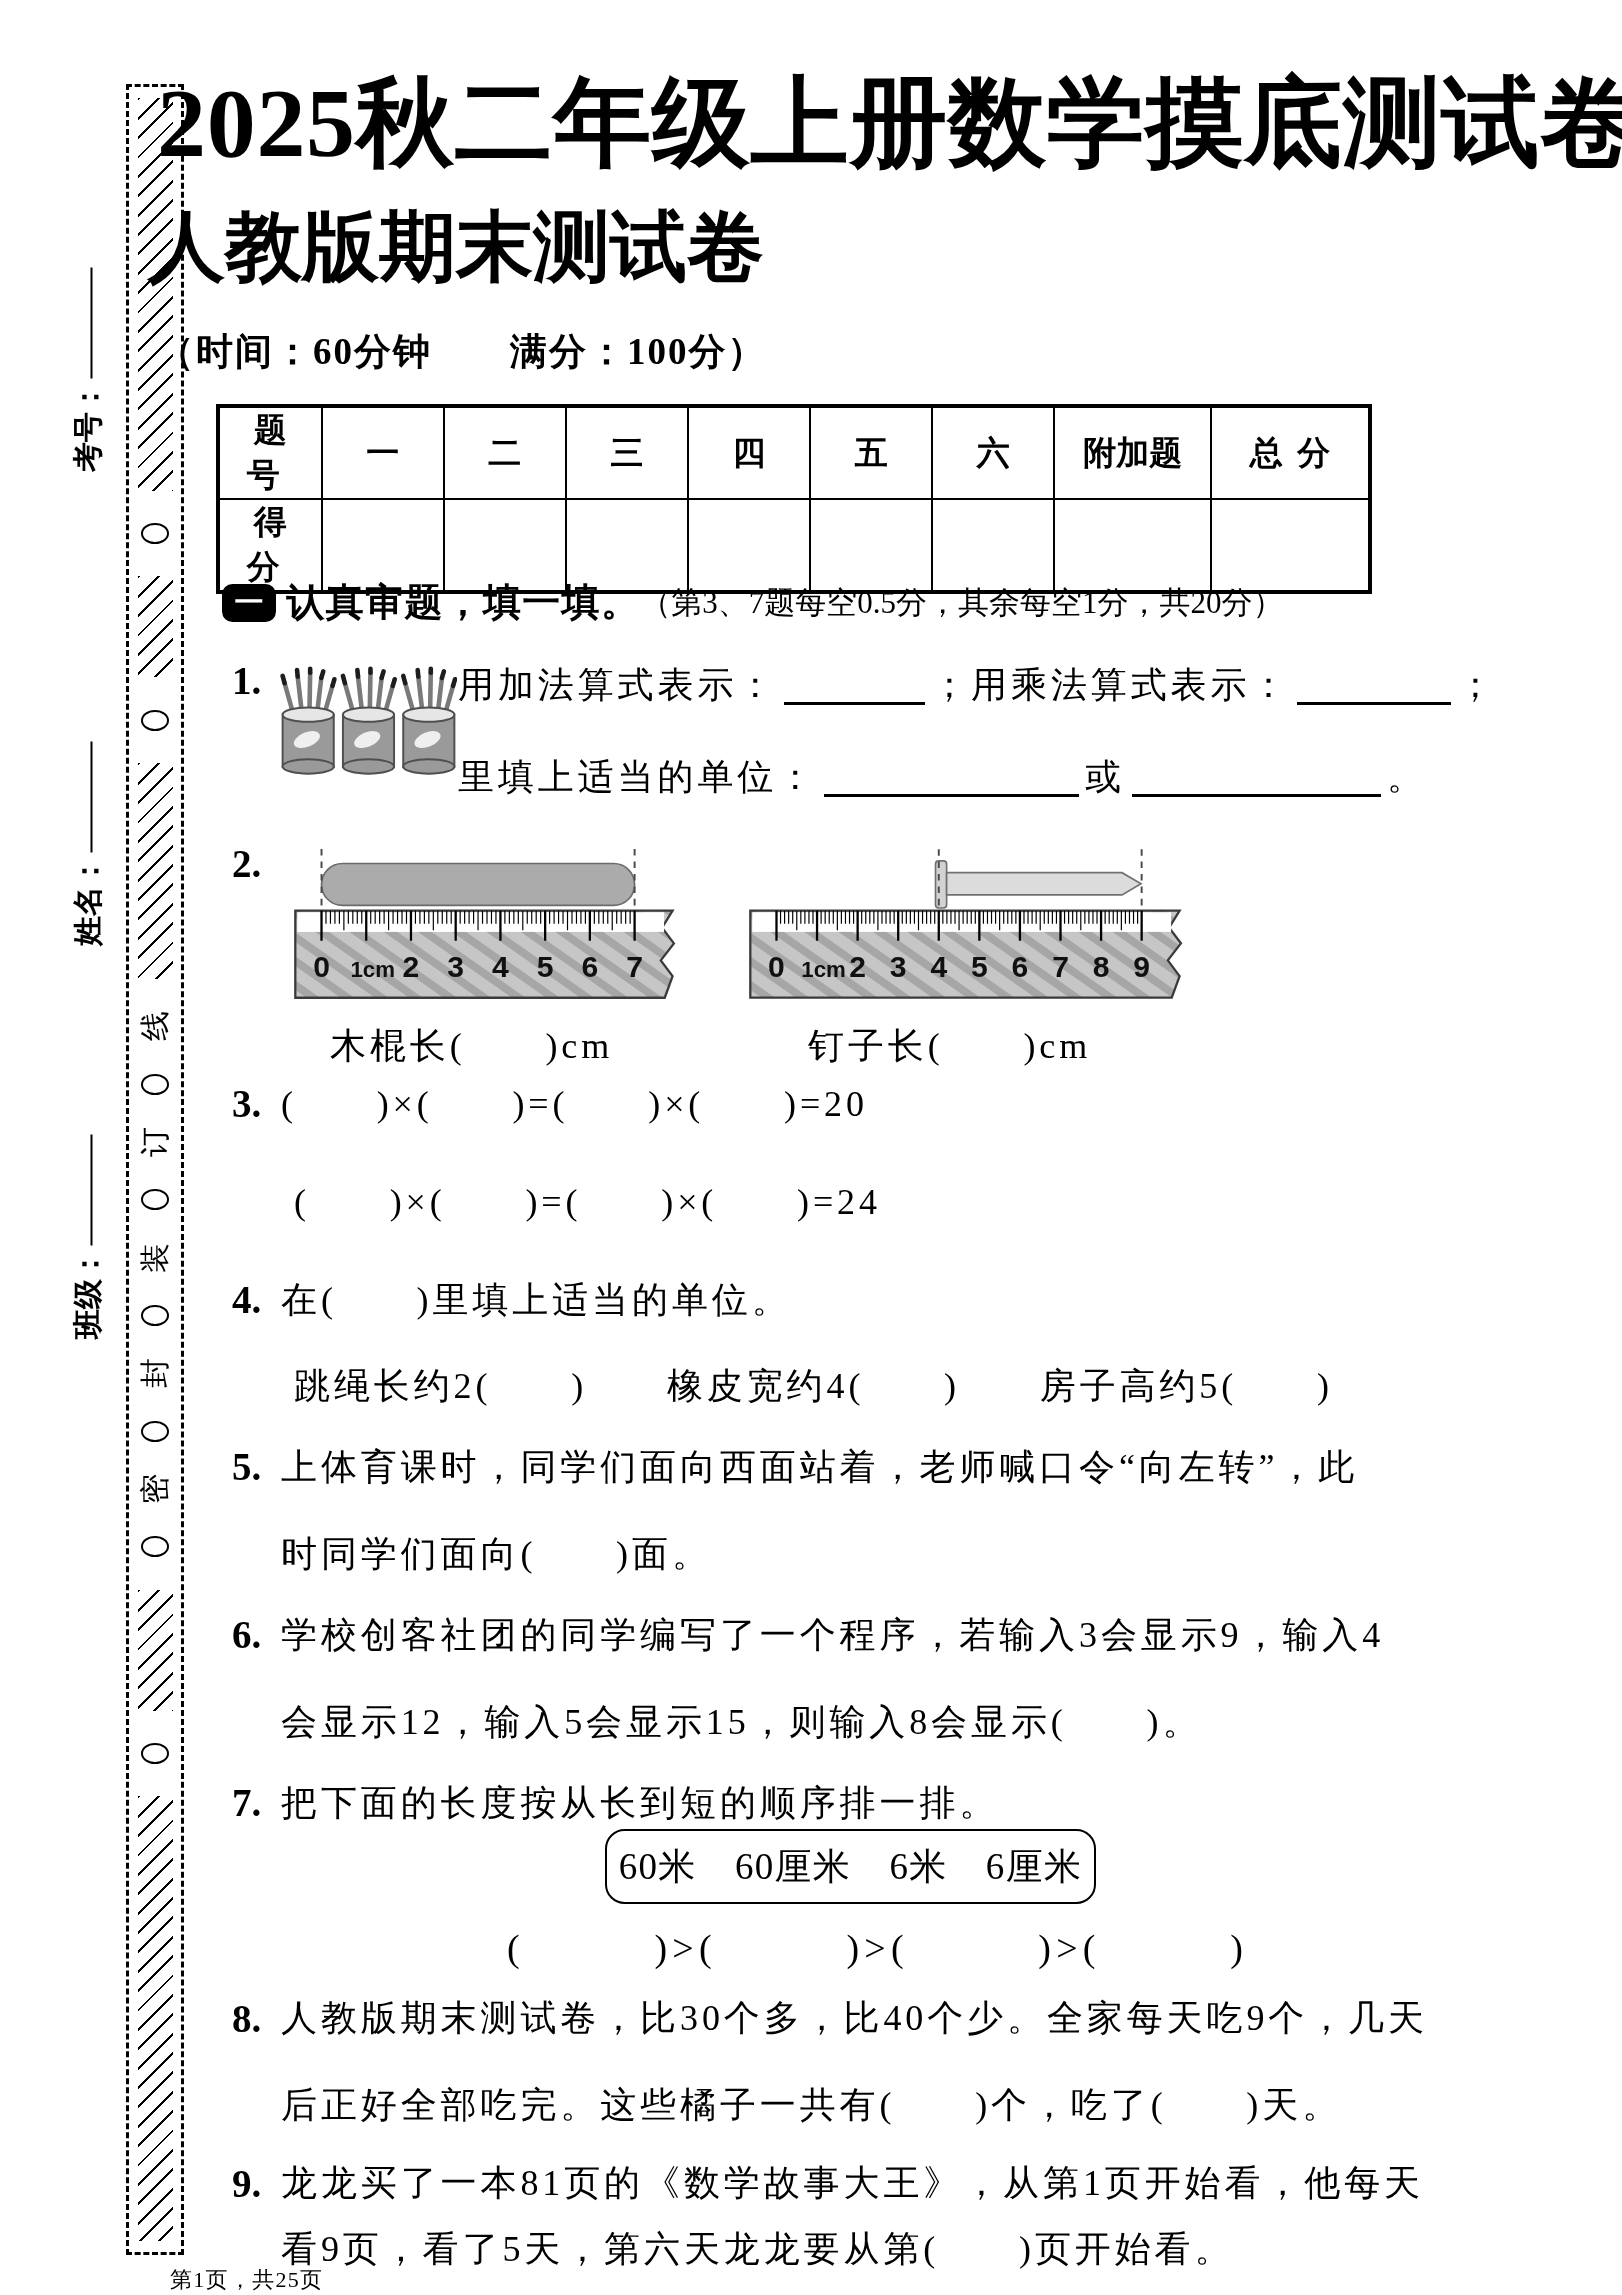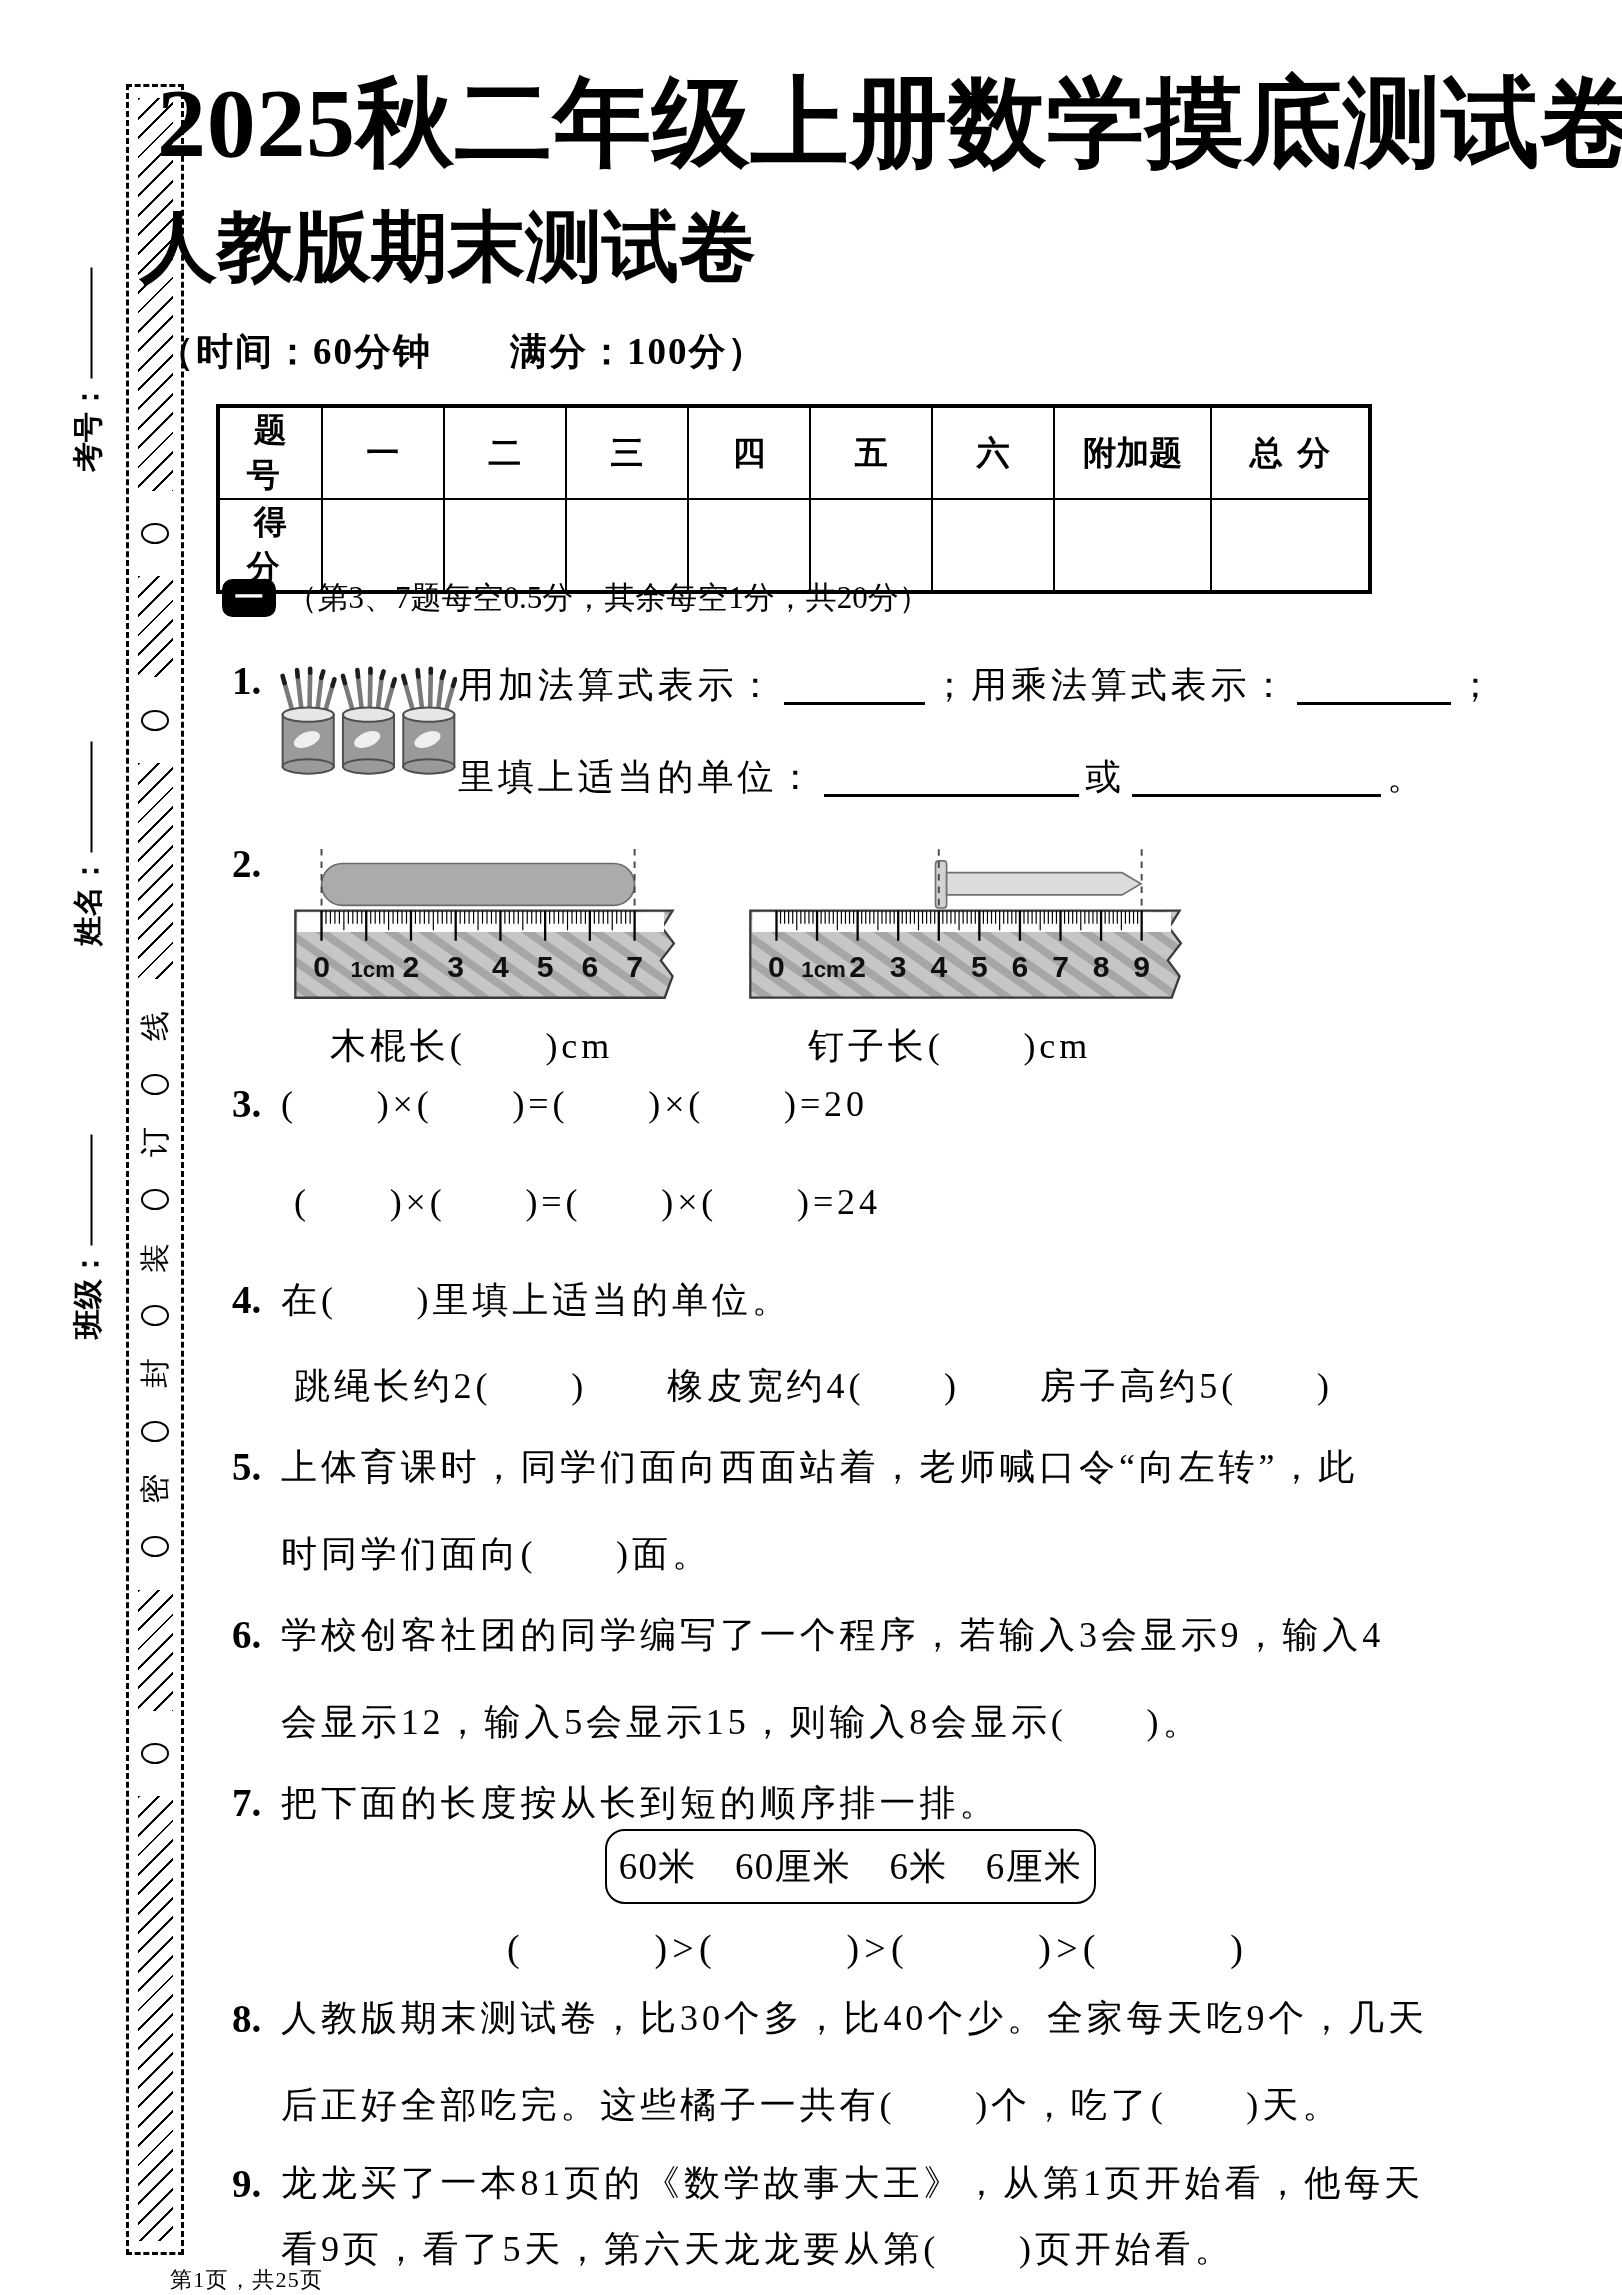--- a/index.html
+++ b/index.html
@@ -1,21 +1,21 @@
 <!DOCTYPE html>
 <html style="font-size:10.5px"><head>
 <meta charset="utf-8">
 <style>
   html,body{margin:0;padding:0}
   body{width:1623px;height:2295px;position:relative;background:#fff;color:#000;
        font-family:"Liberation Serif","DejaVu Serif",serif;overflow:hidden}
   .abs{position:absolute}
   .center{}
   .title{left:157px;top:58px;width:1466px;font-size:98px;font-weight:900;letter-spacing:0.7px;white-space:nowrap}
-  .subtitle{left:140px;top:196px;width:1466px;font-size:77px;font-weight:900}
+  .subtitle{left:148px;top:196px;width:1466px;font-size:77px;font-weight:900}
   .info{left:157px;top:327px;width:1466px;font-size:37px;font-weight:700;letter-spacing:2px}
   table.score{position:absolute;left:216px;top:404px;width:1156px;border-collapse:collapse;
        table-layout:fixed;border:4.6px solid #000}
   table.score td{border:2px solid #000;text-align:center;vertical-align:middle;
        font-size:33px;font-weight:600;padding:0}
   table.score tr.r1 td{height:62px}
   table.score tr.r2 td{height:73px}
   td.sp{letter-spacing:14.4px;text-indent:14.4px}
   .sec{left:222px;top:577px;display:flex;align-items:center;white-space:nowrap}
   .badge{width:54px;height:38px;background:#000;border-radius:10.5px;color:#fff;display:flex;
@@ -124,20 +124,21 @@
     <td></td>
     <td></td>
     <td></td>
     <td></td>
   </tr>
 </tbody>
   </table>
 
 <div class="abs sec">
   <div class="badge">一</div>
+  <span class="sec-title">认真审题，填一填。</span>
   <span class="sec-note">（第3、7题每空0.5分，其余每空1分，共20分）</span>
 </div>
 
 <div class="abs qnum" style="left:232px;top:658px">1.</div>
 <svg class="abs" style="left:280px;top:666px" width="177" height="134" viewBox="0 0 270 200">
   <defs>
     <g id="cup">
       <g stroke="#7a7a7a" stroke-width="7" stroke-linecap="round">
         <line x1="20" y1="70" x2="7" y2="24"></line>
           <line x1="33" y1="66" x2="27" y2="14"></line>

